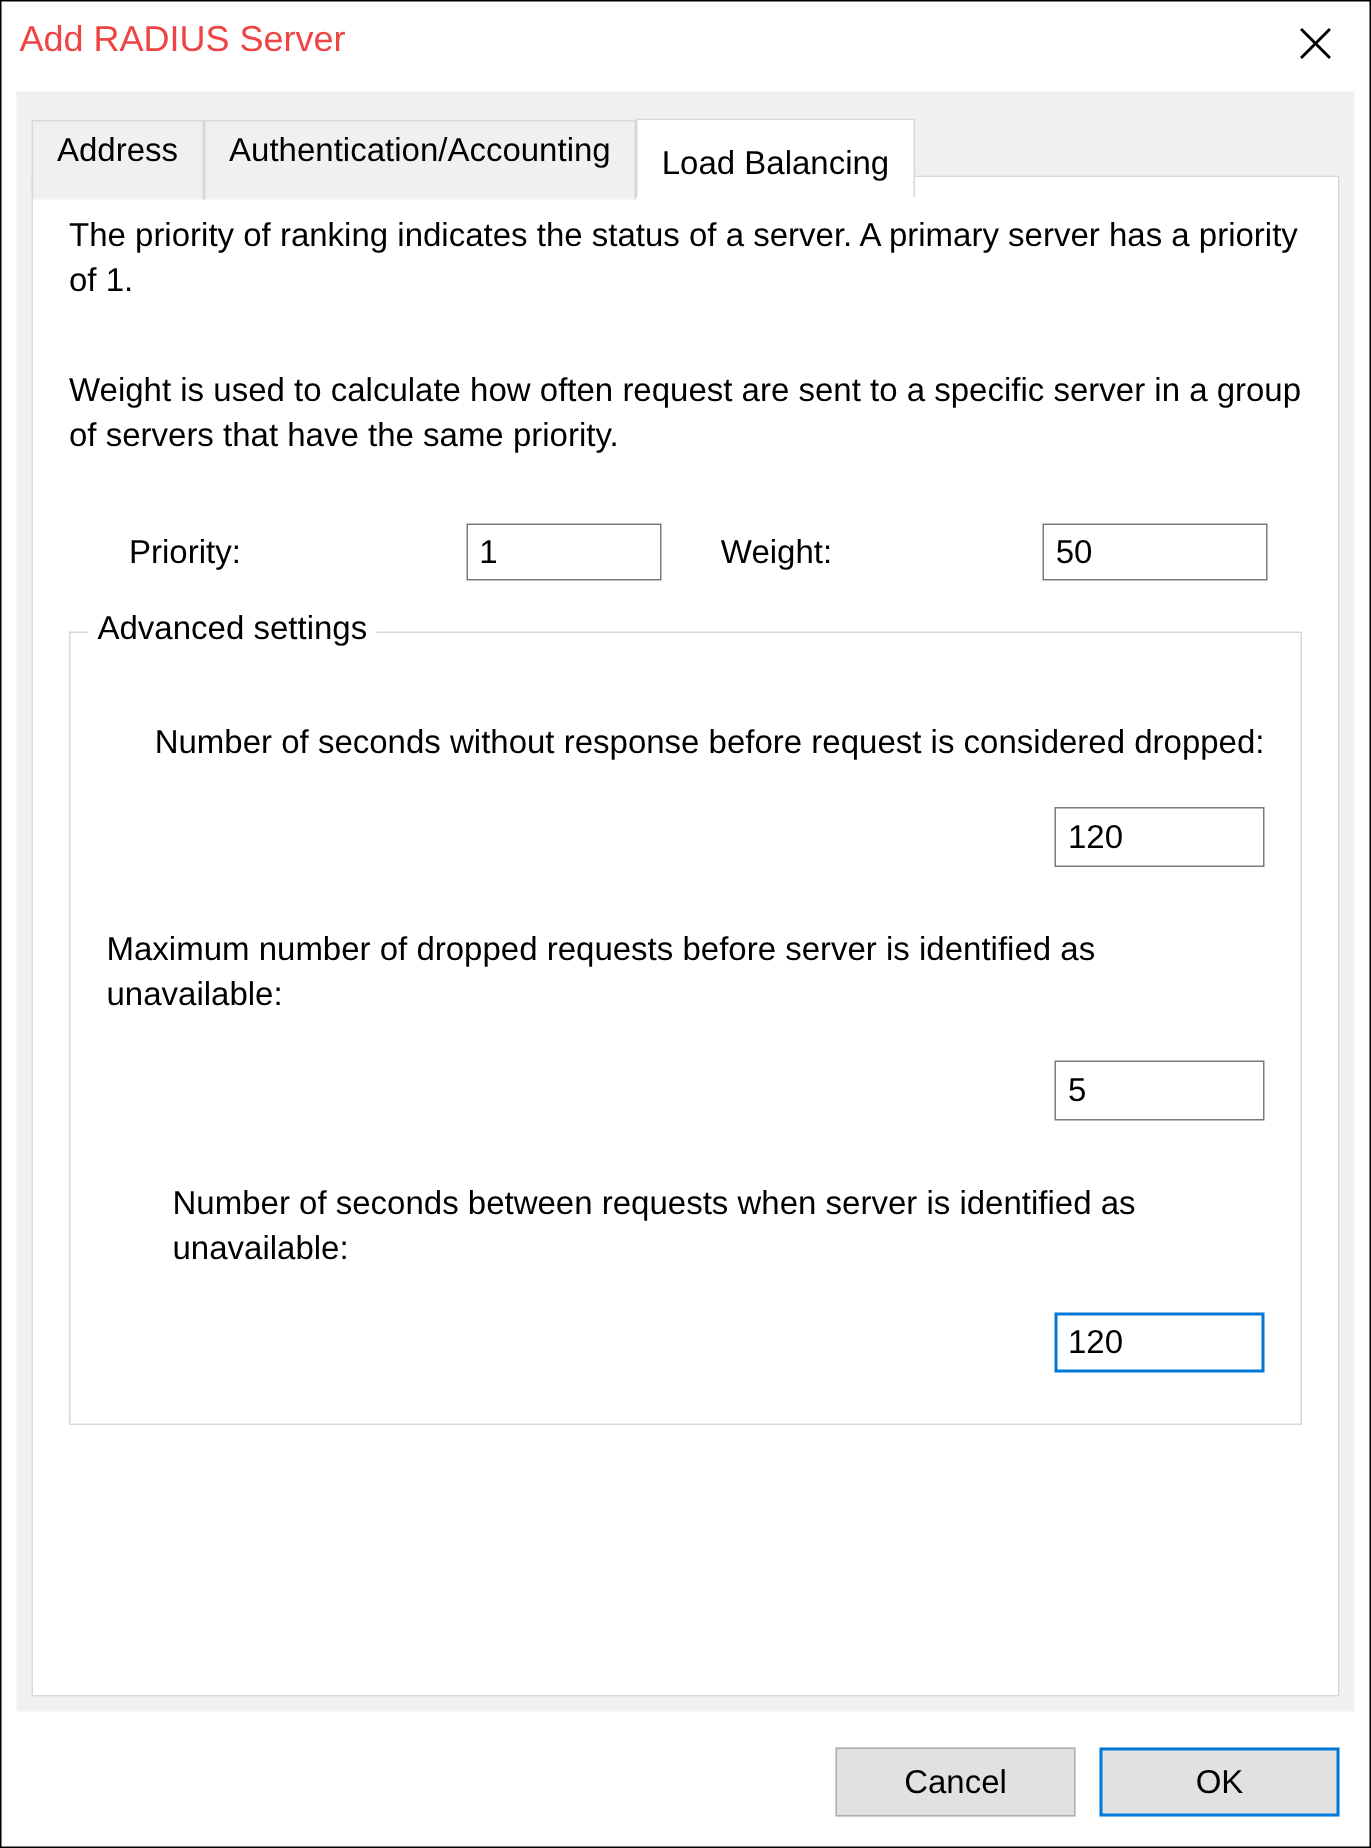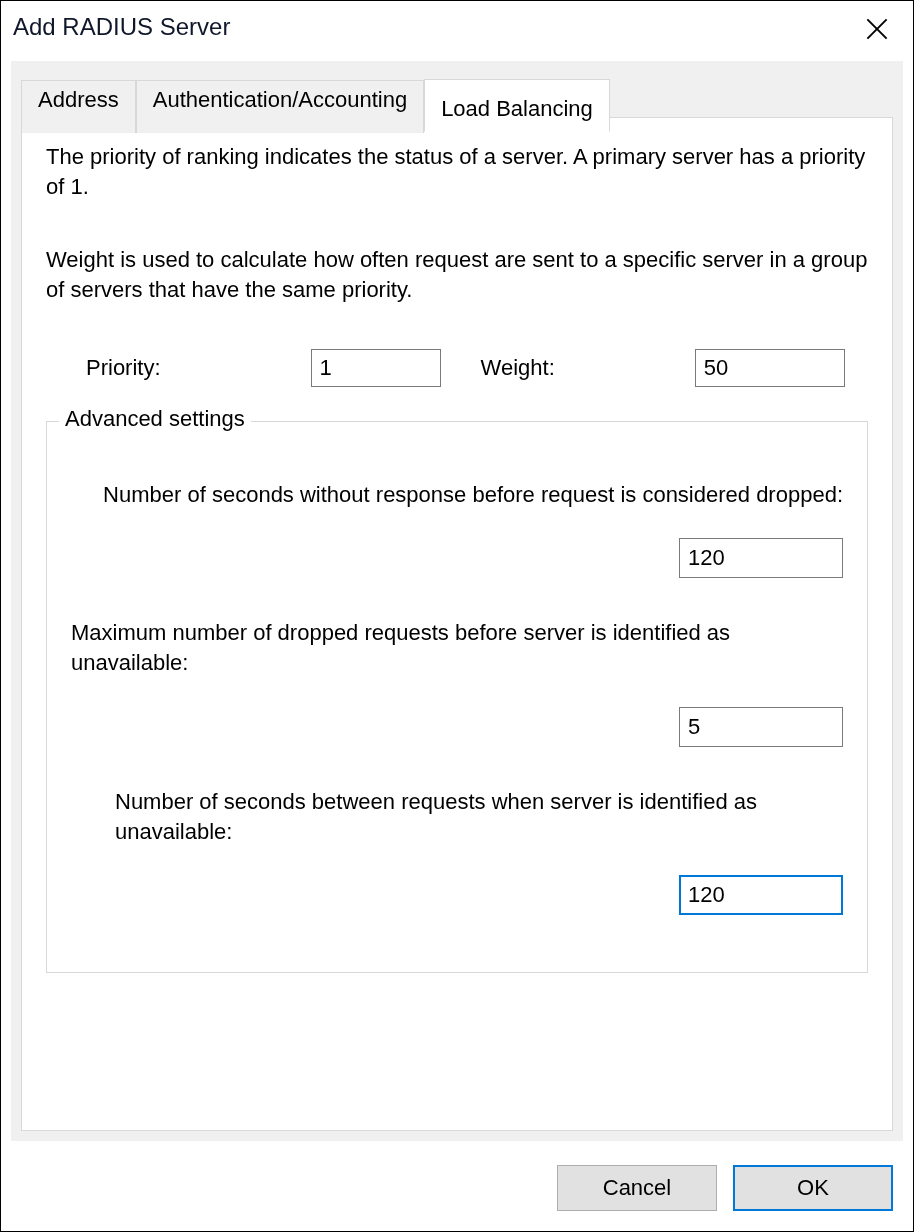--- a/index.html
+++ b/index.html
@@ -22,21 +22,21 @@
   
   .titlebar {
     display: flex;
     align-items: flex-start;
     justify-content: space-between;
     padding: 8px 12px 0 12px;
     height: 52px;
   }
   .title-text {
     font-size: 24px;
-    color: #0f172a;
+    color: #ef4444;
     padding-top: 4px;
   }
   .close-btn {
     width: 48px;
     height: 40px;
     display: flex;
     align-items: center;
     justify-content: center;
     cursor: pointer;
   }
@@ -118,21 +118,21 @@
     background: #fff;
     box-sizing: border-box;
   }
   .inp-small { width: 130px; height: 38px; }
   .inp-med   { width: 150px; height: 38px; }
 
   
   .groupbox {
     position: relative;
     border: 1px solid #d8d8d8;
-    padding: 34px 24px 57px 24px;
+    padding: 34px 24px 34px 24px;
     margin-top: 10px;
   }
   .group-legend {
     position: absolute;
     top: -16px;
     left: 12px;
     background: #ffffff;
     padding: 0 6px;
     font-size: 22px;
   }
@@ -145,21 +145,21 @@
   }
   .adv-row:last-child { margin-bottom: 0; margin-left: 44px; }
   .adv-label {
     flex: 1 1 auto;
     font-size: 22px;
     line-height: 1.35;
   }
   .adv-input {
     flex: 0 0 auto;
   }
-  .inp-adv { width: 164px; height: 40px; }
+  .inp-adv { width: 140px; height: 40px; }
 
   
   .footer {
     position: absolute;
     right: 20px;
     bottom: 20px;
     display: flex;
     gap: 16px;
   }
   button.dlg {

